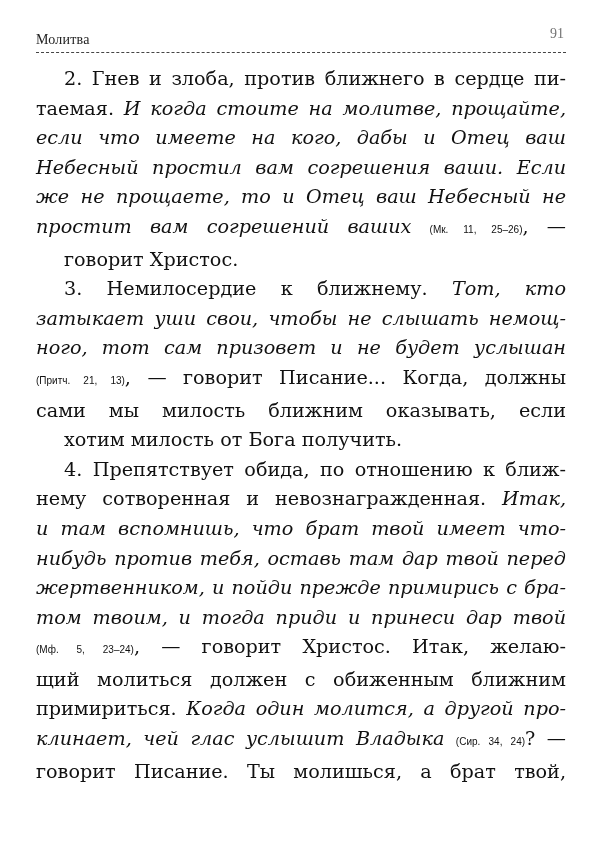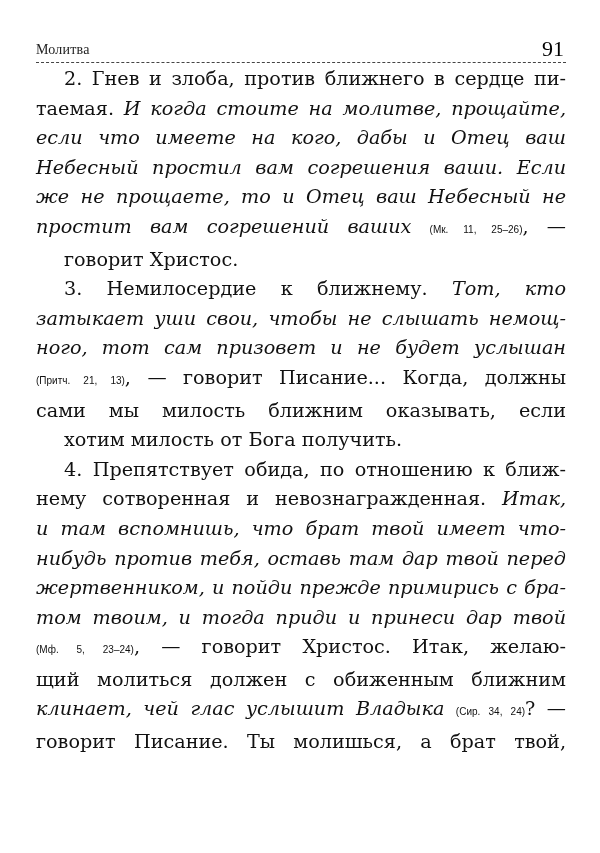--- a/index.html
+++ b/index.html
@@ -1,19 +1,19 @@
 <!DOCTYPE html>
 <html><head>
 <meta charset="utf-8">
 <style>
   html, body { margin: 0; padding: 0; background: #ffffff; }
   body { width: 600px; height: 853px; overflow: hidden; position: relative; font-family: "DejaVu Serif", serif; color: #111; }
-  .header { position: absolute; left: 36px; right: 34px; top: 38px; height: 24px; border-bottom: 1px dashed #444; }
+  .header { position: absolute; left: 36px; right: 34px; top: 28px; height: 24px; border-bottom: 1px dashed #444; }
   .running-title { position: absolute; left: 0; top: 4px; font-family: "Liberation Serif", serif; font-size: 14px; letter-spacing: 0.2px; color: #222; }
-  .page-number { position: absolute; right: 2px; top: -2px; font-family: "Liberation Serif", serif; font-size: 22px; color: #000000; }
+  .page-number { position: absolute; right: 2px; top: -2px; font-family: "Liberation Serif", serif; font-size: 14px; color: #737373; }
   .body { position: absolute; left: 36px; right: 34px; top: 64px; font-family: "DejaVu Serif", serif; font-size: 19.2px; line-height: 29.6px; text-align: justify; }
   .it { font-style: italic; }
   .ref { font-family: "Liberation Sans", sans-serif; font-size: 10px; }
   .line { display: block; text-align: justify; text-align-last: justify; white-space: nowrap; }
   .line.last { text-align-last: left; margin-left: 28px; }
   .line.indent { padding-left: 28px; }
   .para-wrap { margin: 0; }
 </style>
 </head>
 <body>
@@ -43,16 +43,17 @@
     </div>
   <div class="para-wrap">
       <span class="line indent"><span class="">4. Препятствует обида, по отношению к ближ-</span></span>
       <span class="line"><span class="">нему сотворенная и невознагражденная. </span><span class="it">Итак,</span></span>
       <span class="line"><span class="it">и там вспомнишь, что брат твой имеет что-</span></span>
       <span class="line"><span class="it">нибудь против тебя, оставь там дар твой перед</span></span>
       <span class="line"><span class="it">жертвенником, и пойди прежде примирись с бра-</span></span>
       <span class="line"><span class="it">том твоим, и тогда приди и принеси дар твой</span></span>
       <span class="line"><span class="ref">(Мф. 5, 23–24)</span><span class="">, — говорит Христос. Итак, желаю-</span></span>
       <span class="line"><span class="">щий молиться должен с обиженным ближним</span></span>
+      <span class="line"><span class="">примириться. </span><span class="it">Когда один молится, а другой про-</span></span>
       <span class="line"><span class="it">клинает, чей глас услышит Владыка </span><span class="ref">(Сир. 34, 24)</span><span class="">? —</span></span>
       <span class="line"><span class="">говорит Писание. Ты молишься, а брат твой,</span></span>
     </div>
 </div>
 
 </body></html>

